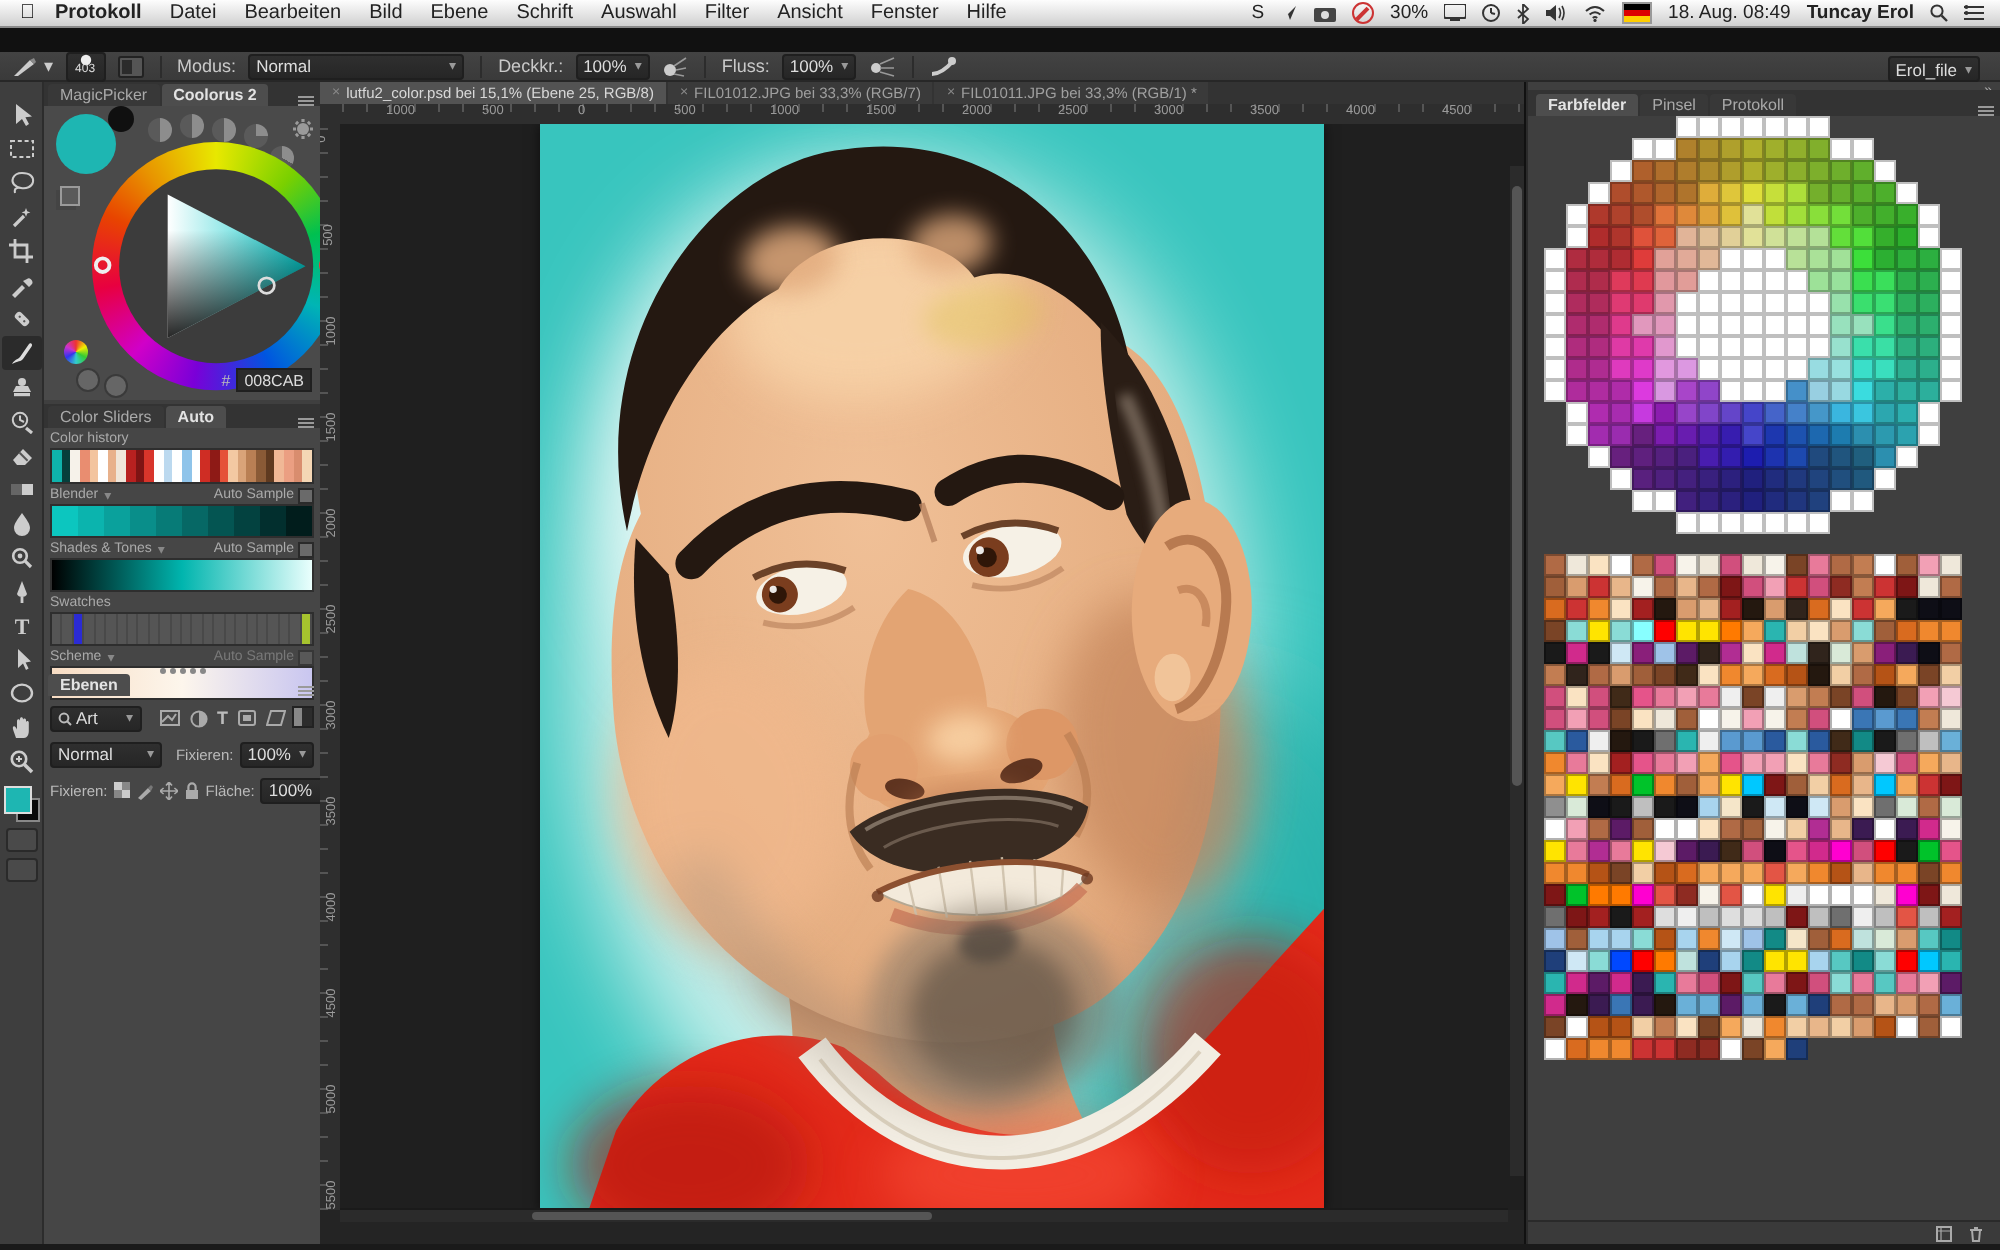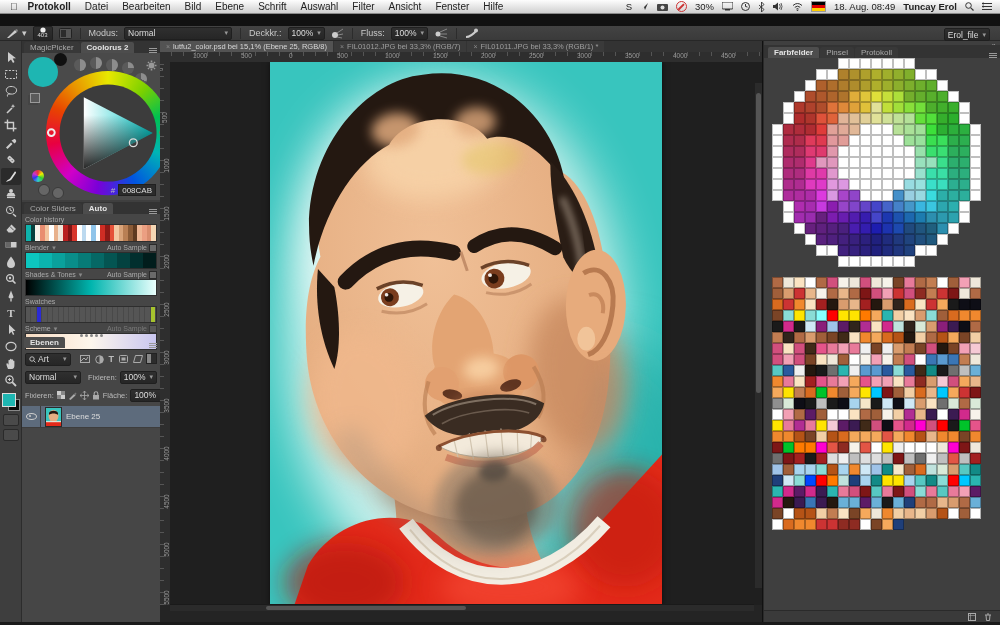--- a/index.html
+++ b/index.html
@@ -668,33 +668,20 @@
                 <path d="M2.2,4 V2.5 A1.8,1.8 0 0 1 5.8,2.5 V4" fill="none" stroke="#aaa" stroke-width="1.1"></path>
               </svg>
             </span>
           <span style="margin-left:auto;font-size:7.5px">Fläche:</span>
           <span class="sel">
             <span>100%</span>
               <span class="car">▾</span>
           </span>
         </div>
         <div class="layrows" id="layerrows">
-            <div class="lrow sel2">
-              <span class="eyebox">
-                <span class="eye"></span>
-              </span>
-              <span class="thumb"><svg width="15" height="18">
-                  <rect width="15" height="18" fill="#38c5be"></rect>
-                  <ellipse cx="7.5" cy="8" rx="5" ry="6" fill="#e5ad82"></ellipse>
-                  <path d="M3,5 C4,2 11,2 12,5 L12,7 C10,5 5,5 3,7 Z" fill="#241811"></path>
-                  <rect y="14" width="15" height="4" fill="#e32a1a"></rect>
-                  <rect y="13.2" width="15" height="1" fill="#f2ede2"></rect>
-                </svg></span>
-              <span class="lname" style="">Ebene 25</span>
-            </div>
           </div>
         <div id="layfoot">
           <span class="icn">
               <svg width="10" height="7">
                 <ellipse cx="3" cy="3.5" rx="2.6" ry="1.8" fill="none" stroke="#aaa"></ellipse>
                 <ellipse cx="7" cy="3.5" rx="2.6" ry="1.8" fill="none" stroke="#aaa"></ellipse>
               </svg>
             </span>
           <span style="font-style:italic;font-size:8px;color:#aaa">fx.</span>
           <span class="icn">

